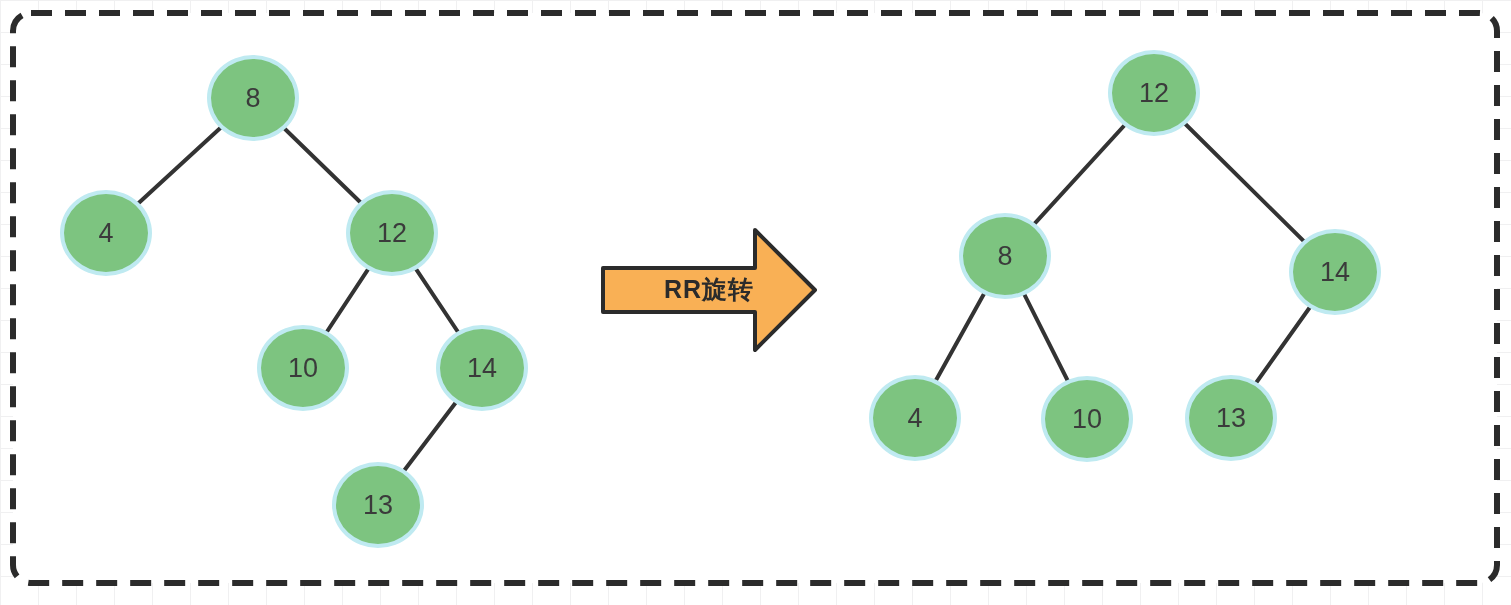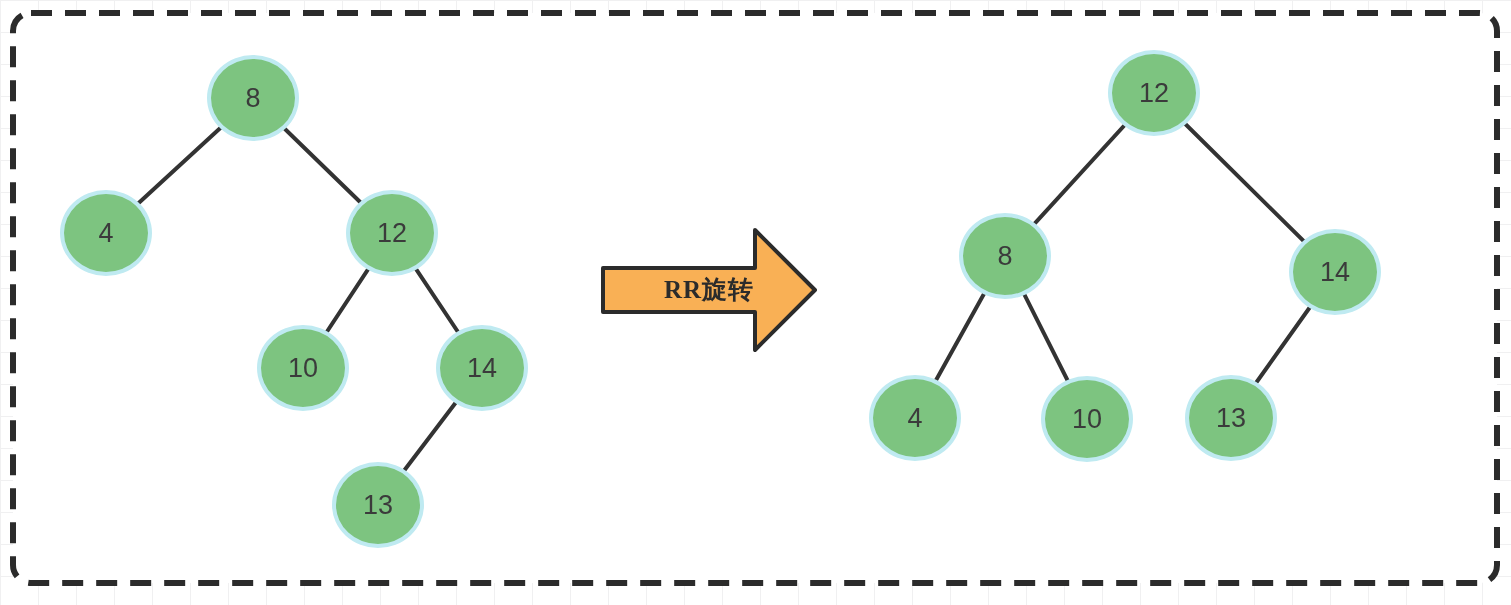--- a/index.html
+++ b/index.html
@@ -23,21 +23,20 @@
     box-sizing:content-box;
     user-select:none;
   }
   .arrow-label{
     position:absolute;
     left:603px;top:266px;width:212px;height:46px;
     display:flex;align-items:center;justify-content:center;
     font-size:25px;font-weight:bold;color:#2b2b2b;
     letter-spacing:1px;
     user-select:none;
-    font-family:Liberation Serif, serif;
   }
 </style>
 </head>
 <body>
 
 <div class="canvas" id="canvas" style="background-color: rgb(255, 255, 255); background-image: linear-gradient(rgb(240, 240, 241) 1px, transparent 1px), linear-gradient(90deg, rgb(240, 240, 241) 1px, transparent 1px); background-size: 38px 32px;">
 
   <svg class="diagram-svg" width="1511" height="605" viewBox="0 0 1511 605">
 
     <rect id="frame-rect" x="13" y="13" width="1484" height="570" rx="18" ry="18" fill="#ffffff" stroke="#2b2b2b" stroke-width="6" stroke-dasharray="21 13"></rect>

